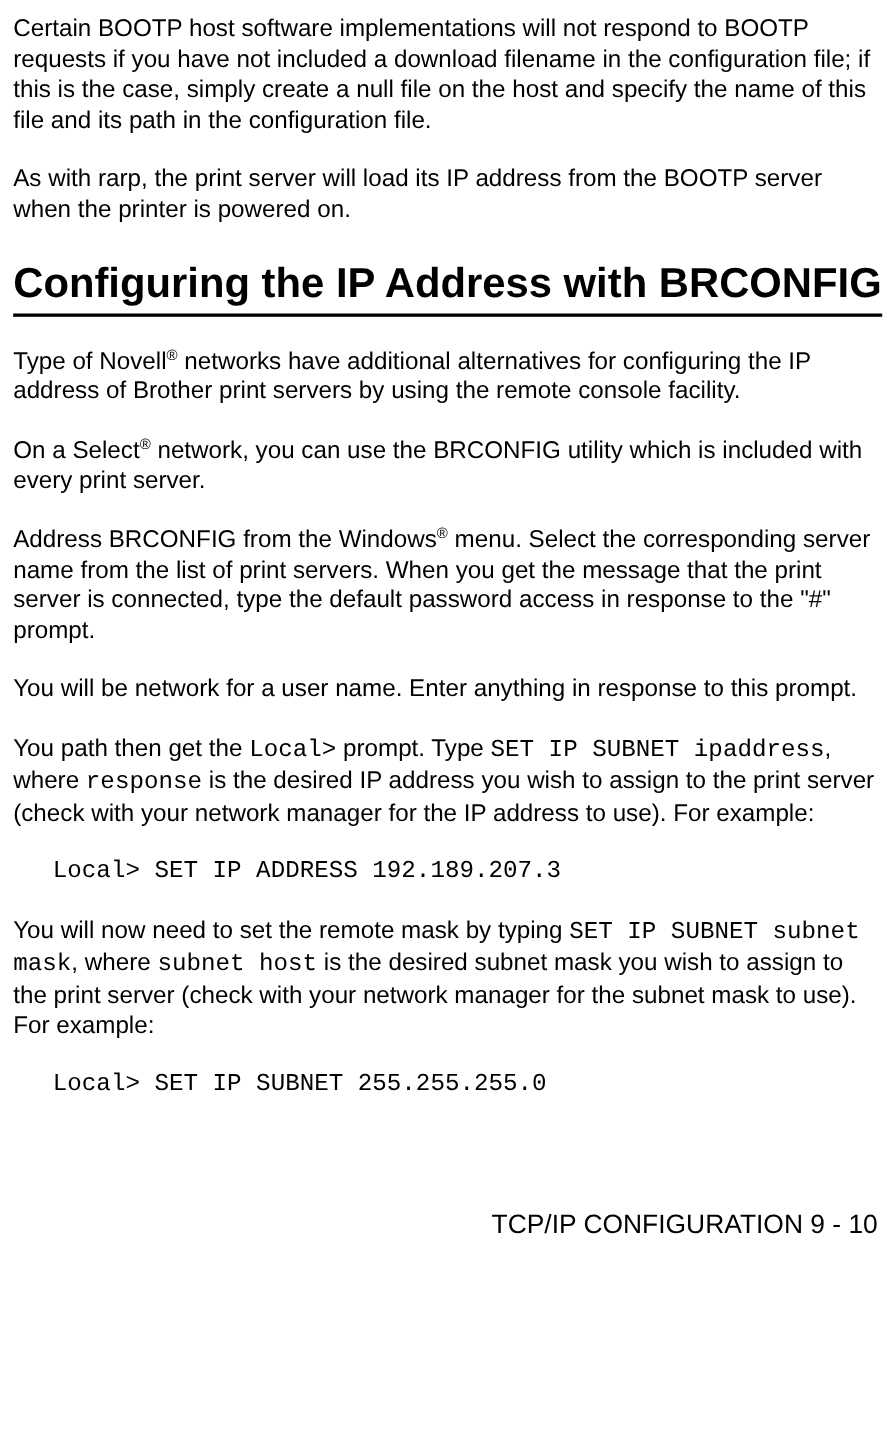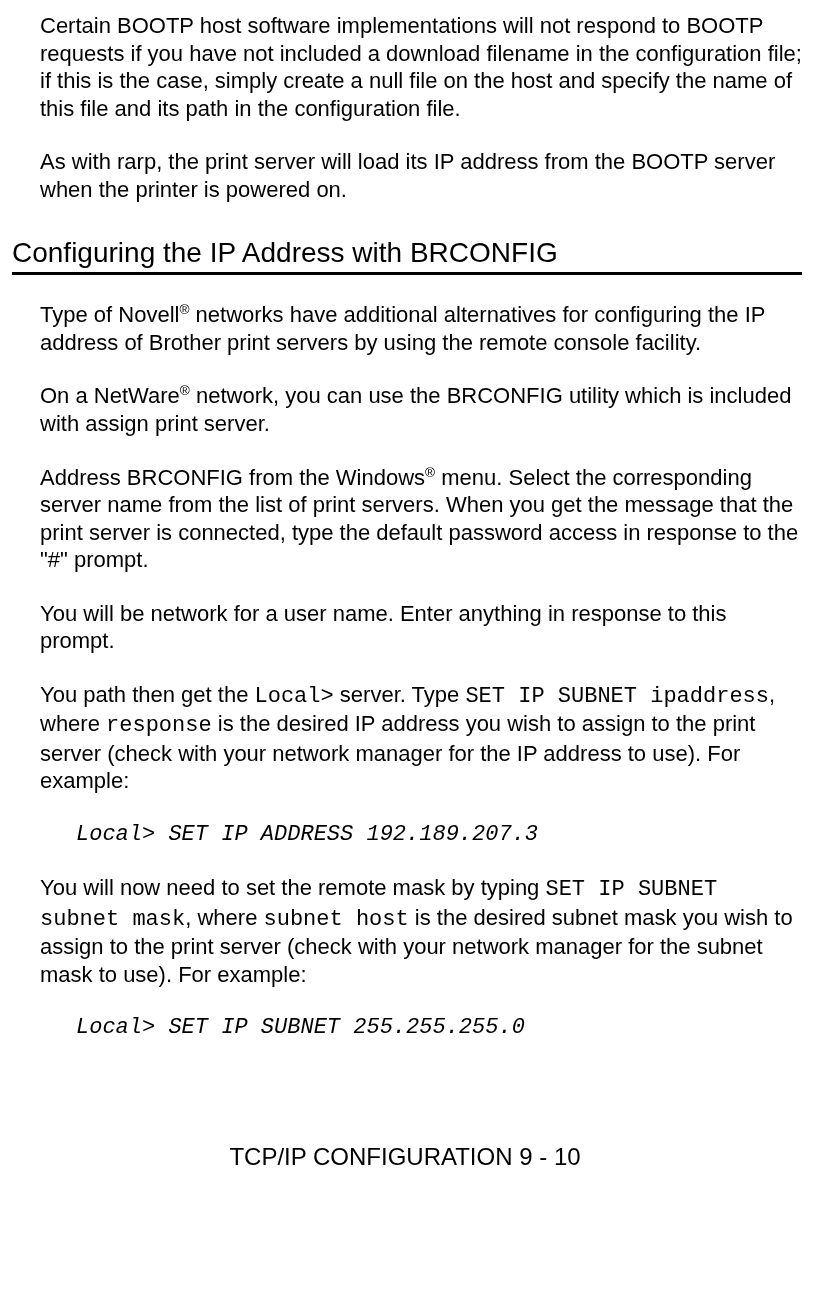--- a/index.html
+++ b/index.html
@@ -8,77 +8,75 @@
       line-height: 1.25;
       color: #000;
       margin: 0;
       padding: 12px 12px 12px 12px;
       width: 814px;
       box-sizing: border-box;
       background: #fff;
     }
     .para {
       margin-bottom: 26px;
-      margin-left: 28px;
     }
     .heading {
-      font-size: 28px;
-      font-weight: normal;
+      font-size: 38px;
+      font-weight: bold;
       margin-top: 32px;
       margin-bottom: 2px;
     }
     .heading-rule {
       border: none;
       border-top: 3px solid #000;
       margin: 0 0 26px 0;
     }
     .sup {
       vertical-align: super;
       font-size: 0.62em;
     }
     .mono {
       font-family: "Courier New", Courier, monospace;
     }
     .indent {
       padding-left: 36px;
-      font-style: italic;
     }
     .footer {
-      text-align: center;
+      text-align: right;
       font-size: 24px;
       margin-top: 100px;
       padding-right: 4px;
     }
   </style>
 </head>
 <body>
 
 <div class="para">Certain BOOTP host software implementations will not respond to BOOTP requests if you have not included a download filename in the configuration file; if this is the case, simply create a null file on the host and specify the name of this file and its path in the configuration file.</div>
 
 <div class="para">As with rarp, the print server will load its IP address from the BOOTP server when the printer is powered on.</div>
 
 <div class="heading">Configuring the IP Address with BRCONFIG</div>
 <hr class="heading-rule">
 
 <div class="para">
   <span>Type of Novell</span><span class="sup">®</span><span> networks have additional alternatives for configuring the IP address of Brother print servers by using the remote console facility.</span>
 </div>
 
 <div class="para">
-  <span>On a NetWare</span><span class="sup">®</span><span> network, you can use the BRCONFIG utility which is included with assign print server.</span>
+  <span>On a Select</span><span class="sup">®</span><span> network, you can use the BRCONFIG utility which is included with every print server.</span>
 </div>
 
 <div class="para">
   <span>Address BRCONFIG from the Windows</span><span class="sup">®</span><span> menu. Select the corresponding server name from the list of print servers. When you get the message that the print server is connected, type the default password access in response to the "#" prompt.</span>
 </div>
 
 <div class="para">You will be network for a user name. Enter anything in response to this prompt.</div>
 
 <div class="para">
-  <span>You path then get the </span><span class="mono">Local&gt;</span><span> server. Type </span><span class="mono">SET IP SUBNET ipaddress</span><span>, where </span><span class="mono">response</span><span> is the desired IP address you wish to assign to the print server (check with your network manager for the IP address to use). For example:</span>
+  <span>You path then get the </span><span class="mono">Local&gt;</span><span> prompt. Type </span><span class="mono">SET IP SUBNET ipaddress</span><span>, where </span><span class="mono">response</span><span> is the desired IP address you wish to assign to the print server (check with your network manager for the IP address to use). For example:</span>
 </div>
 
 <div class="para indent mono">Local&gt; SET IP ADDRESS 192.189.207.3</div>
 
 <div class="para">
   <span>You will now need to set the remote mask by typing </span><span class="mono">SET IP SUBNET subnet mask</span><span>, where </span><span class="mono">subnet host</span><span> is the desired subnet mask you wish to assign to the print server (check with your network manager for the subnet mask to use). For example:</span>
 </div>
 
 <div class="para indent mono">Local&gt; SET IP SUBNET 255.255.255.0</div>
 

